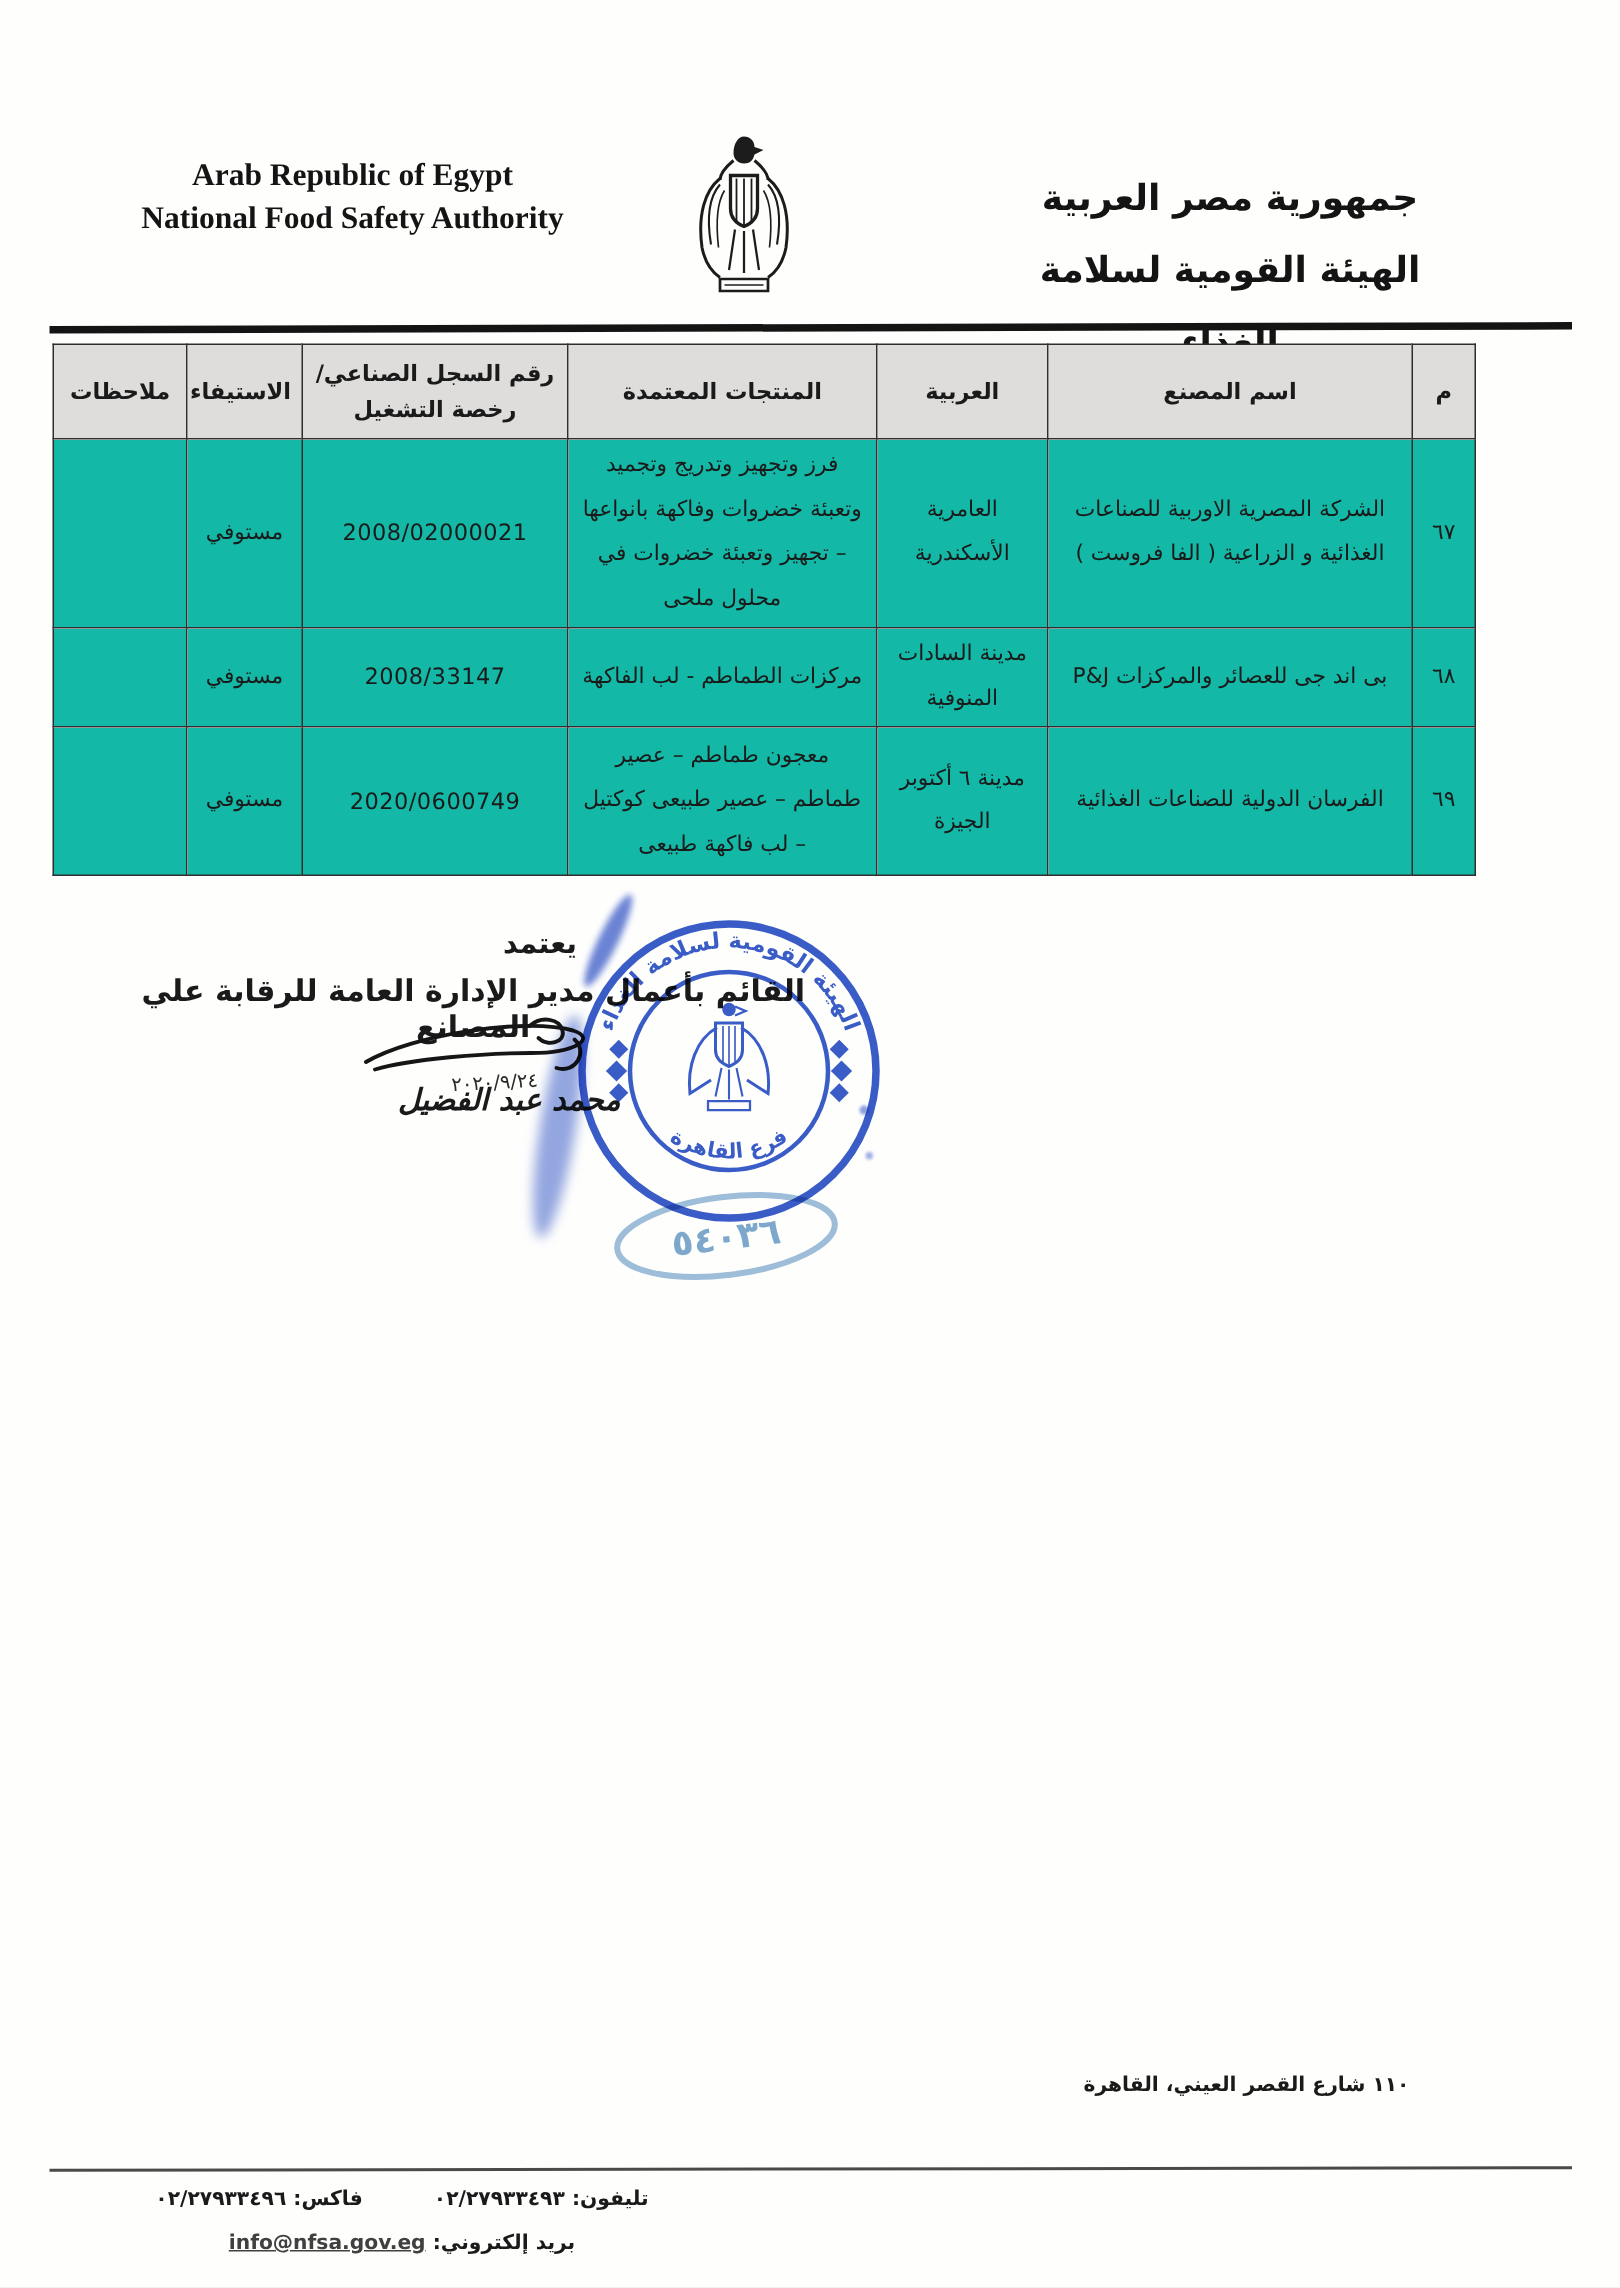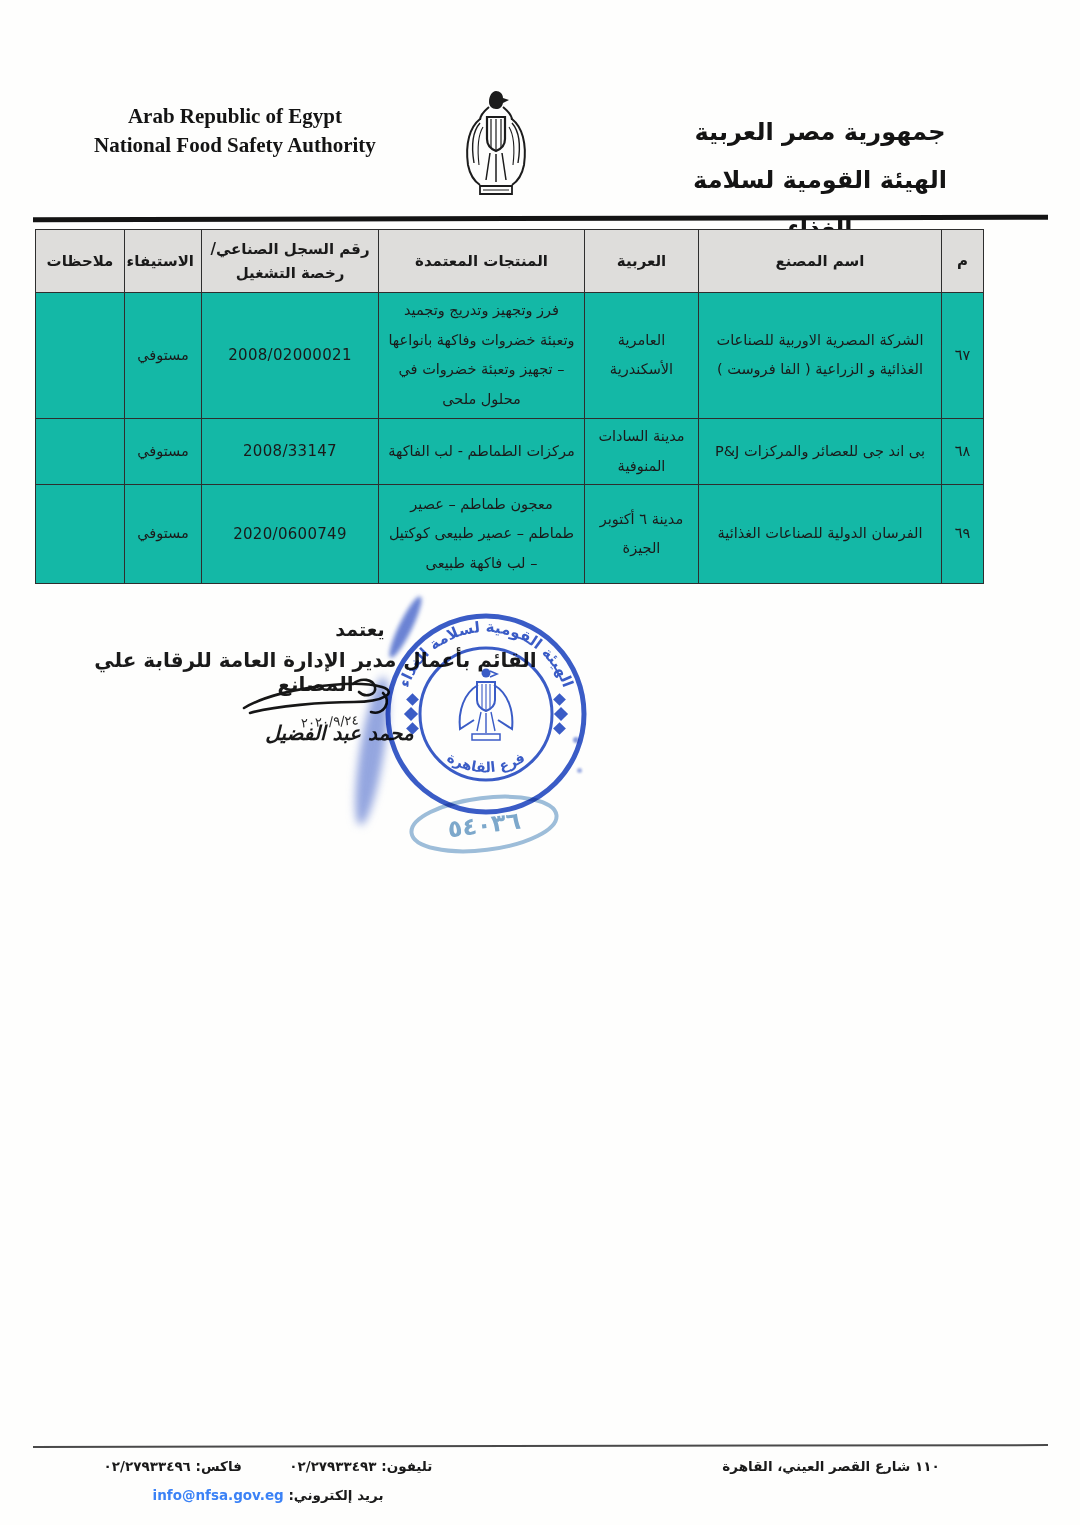--- a/index.html
+++ b/index.html
@@ -44,26 +44,26 @@
   .streak1 { position:absolute; left:399px; top:593px; width:13px; height:68px; background:#2b4fc4;
              border-radius:50%; transform:rotate(26deg); filter:blur(2px); opacity:0.7; mix-blend-mode:multiply; }
   .streak2 { position:absolute; left:360px; top:676px; width:24px; height:150px; background:#2b4fc4;
              border-radius:50%; transform:rotate(9deg); filter:blur(4px); opacity:0.5; mix-blend-mode:multiply; }
   .inkdot1 { position:absolute; left:573px; top:737px; width:6px; height:6px; background:#2b4fc4; border-radius:50%; opacity:0.55; filter:blur(1px); }
   .inkdot2 { position:absolute; left:577px; top:768px; width:5px; height:5px; background:#2b4fc4; border-radius:50%; opacity:0.45; filter:blur(1px); }
   .num-stamp { position:absolute; left:404px; top:793px; transform:rotate(-7deg); mix-blend-mode:multiply; opacity:0.9; }
 
   
   .rule-bottom { position:absolute; left:33px; top:1445px; width:1015px; height:2px; background:#4a4a4a; transform:rotate(-0.1deg); }
-  .footer-right { position:absolute; left:615px; top:1452px; width:432px; direction:rtl; text-align:center;
+  .footer-right { position:absolute; left:615px; top:1376px; width:432px; direction:rtl; text-align:center;
                   font-size:13.5px; font-weight:bold; line-height:2.15; }
   .footer-left  { position:absolute; left:58px;  top:1452px; width:420px; direction:rtl; text-align:center;
                   font-size:13.5px; font-weight:bold; line-height:2.15; }
   .gap { display:inline-block; width:38px; }
-  .link { color:#3b82f6; font-weight:bold; }
+  .link { color:#404040; text-decoration:underline; font-weight:bold; }
 </style>
 </head>
 <body>
 
 <div class="page">
 
   <div class="hdr-en">
     <div class="l1">Arab Republic of Egypt</div>
     <div class="l2">National Food Safety Authority</div>
   </div>

